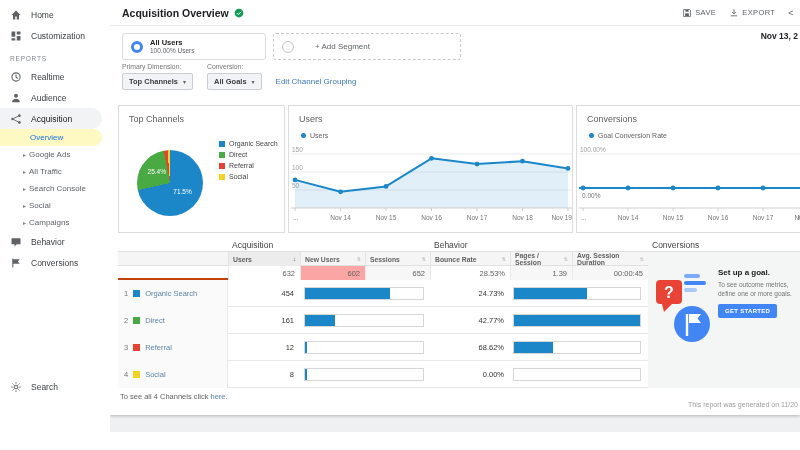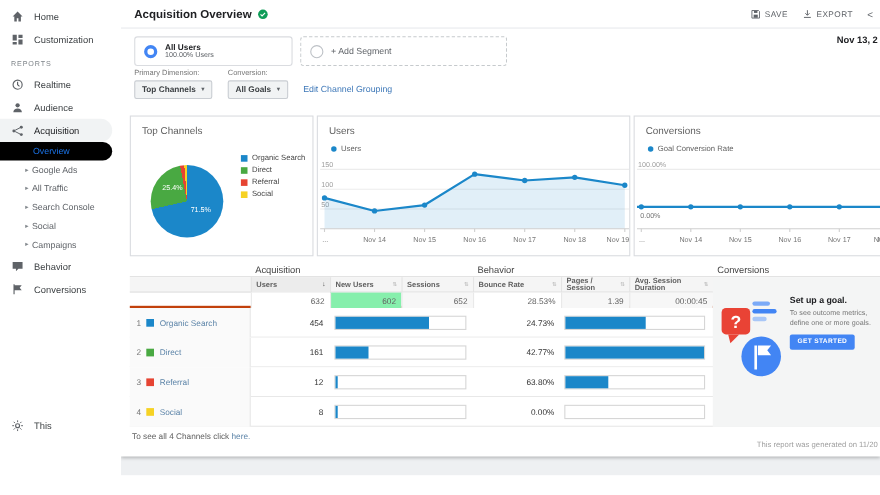--- a/index.html
+++ b/index.html
@@ -7,21 +7,21 @@
     font-family:"Liberation Sans","DejaVu Sans",sans-serif;-webkit-font-smoothing:antialiased}
   body{position:relative;font-size:9px;color:#3c4043}
 
   
   #sidebar{position:absolute;left:0;top:0;width:110px;height:432px;background:#fff;z-index:3;padding-top:4px}
   .nav-item{display:flex;align-items:center;height:21px;padding-left:10px;margin-right:8px;
     font-size:8.5px;color:#3c4043;border-radius:0 11px 11px 0;cursor:pointer;white-space:nowrap}
   .nav-item.child{height:17px;padding-left:30px;font-size:8px;color:#5f6368}
   .nav-item.child.has-arrow{padding-left:23px}
   .nav-item.expanded{background:#f1f3f4;color:#202124}
-  .nav-item.selected{background:#000000;color:#1a73e8}
+  .nav-item.selected{background:#fef9c3;color:#1a73e8}
   .nav-icon{width:12px;height:12px;margin-right:9px;display:inline-flex;flex:0 0 12px}
   .nav-icon svg{width:12px;height:12px;fill:#5f6368}
   .nav-arrow{font-size:6px;color:#80868b;margin-right:3px}
   .nav-section{font-size:6.5px;color:#80868b;letter-spacing:.8px;padding:9px 0 4px 10px}
   .nav-badge{color:#e8710a;font-size:5px;margin-left:2px;font-weight:bold}
   #sidebar-bottom{position:absolute;left:0;top:376px;right:0}
 
   
   #main{position:absolute;left:110px;top:0;width:690px;height:432px;background:#eef0f2;overflow:hidden}
   #card{position:absolute;left:0;top:0;width:690px;height:415px;background:#fff;box-shadow:0 1px 3px rgba(0,0,0,.25)}
@@ -38,21 +38,21 @@
 
   .segments{position:absolute;left:12px;top:33px;display:flex;gap:7px}
   .seg-chip{width:144px;height:27px;border:1px solid #dadce0;border-radius:3px;background:#fff;
     display:flex;align-items:center;padding:0 8px;gap:7px;cursor:pointer}
   .seg-ring{width:12px;height:12px;border:3px solid #4285f4;border-radius:50%;flex:0 0 12px}
   .seg-title{font-size:7.5px;font-weight:bold;color:#202124;line-height:1.2}
   .seg-sub{font-size:6.5px;color:#5f6368;line-height:1.2}
   .seg-add{width:188px;height:27px;border:1px dashed #c6cacd;border-radius:3px;display:flex;
     align-items:center;padding:0 8px;cursor:pointer}
   .add-ring{width:12px;height:12px;border:1px solid #bdc1c6;border-radius:50%;flex:0 0 12px}
-  .add-label{font-size:8px;color:#5f6368;margin-left:7px}
+  .add-label{font-size:8px;color:#5f6368;margin-left:21px}
 
   .controls{position:absolute;left:12px;top:63px;display:flex;align-items:flex-end;gap:14px}
   .ctl-group{display:flex;flex-direction:column;gap:3px}
   .ctl-label{font-size:6.8px;color:#757575}
   .dd{display:inline-flex;align-items:center;gap:5px;background:#f1f3f4;border:1px solid #c9cdd2;
     border-radius:2px;padding:3px 6px;font-size:7.5px;font-weight:bold;color:#3c4043;cursor:pointer}
   .dd .caret{font-size:6px;color:#5f6368}
   .edit-link{font-size:8px;color:#3e78b8;margin-bottom:4px;cursor:pointer}
 
   .charts-row{position:absolute;left:8px;top:105px;height:128px}
@@ -201,21 +201,21 @@
       </div>
     </div>
   <div id="sidebar-bottom">
       <div class="nav-item">
         <span class="nav-icon">
           <svg viewBox="0 0 16 16">
             <circle cx="8" cy="8" r="2.4" fill="none" stroke="#5f6368" stroke-width="1.4"></circle>
             <path d="M8 1.5v2.2M8 12.3v2.2M1.5 8h2.2M12.3 8h2.2M3.3 3.3l1.6 1.6M11.1 11.1l1.6 1.6M12.7 3.3l-1.6 1.6M4.9 11.1l-1.6 1.6" stroke="#5f6368" stroke-width="1.2"></path>
           </svg>
         </span>
-        <span class="nav-label">This</span>
+        <span class="nav-label">Search</span>
       </div>
     </div>
 </div>
 
 <div id="main">
   <div id="card">
 
     <div class="hbar">
       <span class="htitle">Acquisition Overview</span>
       <span class="hbadge">
@@ -438,21 +438,21 @@
             <span>Pages / Session</span>
             <span class="sort-both">⇅</span>
           </span>
           <span class="tsub-cell" style="left: 454px; width: 76px;">
             <span>Avg. Session Duration</span>
             <span class="sort-both">⇅</span>
           </span>
         </div>
         <div class="ttotals">
           <span class="ttot-cell" style="left: 110px; width: 72px; background: rgb(255, 255, 255);">632</span>
-          <span class="ttot-cell" style="left: 182px; width: 65px; background: #86efac;">602</span>
+          <span class="ttot-cell" style="left: 182px; width: 65px; background: #fca5a5;">602</span>
           <span class="ttot-cell" style="left: 247px; width: 65px; background: rgb(247, 247, 247);">652</span>
           <span class="ttot-cell" style="left: 312px; width: 80px; background: rgb(255, 255, 255);">28.53%</span>
           <span class="ttot-cell" style="left: 392px; width: 62px; background: rgb(247, 247, 247);">1.39</span>
           <span class="ttot-cell" style="left: 454px; width: 76px; background: rgb(247, 247, 247);">00:00:45</span>
         </div>
         <div class="trow" style="top: 43px;">
           <span class="tchan">
             <span class="trank">1</span>
             <span class="tswatch" style="background: rgb(27, 135, 201);"></span>
             <span class="tlink">Organic Search</span>
@@ -484,21 +484,21 @@
         <div class="trow" style="top: 97px;">
           <span class="tchan">
             <span class="trank">3</span>
             <span class="tswatch" style="background: rgb(230, 68, 50);"></span>
             <span class="tlink">Referral</span>
           </span>
           <span class="tval" style="left: 110px; width: 72px;">12</span>
           <span class="bar-box" style="left: 186px; width: 120px;">
             <span class="bar-fill" style="display: block; width: 1.9%;"></span>
           </span>
-          <span class="tval" style="left: 312px; width: 80px;">63.80%</span>
+          <span class="tval" style="left: 312px; width: 80px;">68.62%</span>
           <span class="bar-box" style="left: 395px; width: 128px;">
             <span class="bar-fill" style="display: block; width: 31.2%;"></span>
           </span>
         </div>
         <div class="trow" style="top: 124px;">
           <span class="tchan">
             <span class="trank">4</span>
             <span class="tswatch" style="background: rgb(246, 210, 36);"></span>
             <span class="tlink">Social</span>
           </span>

